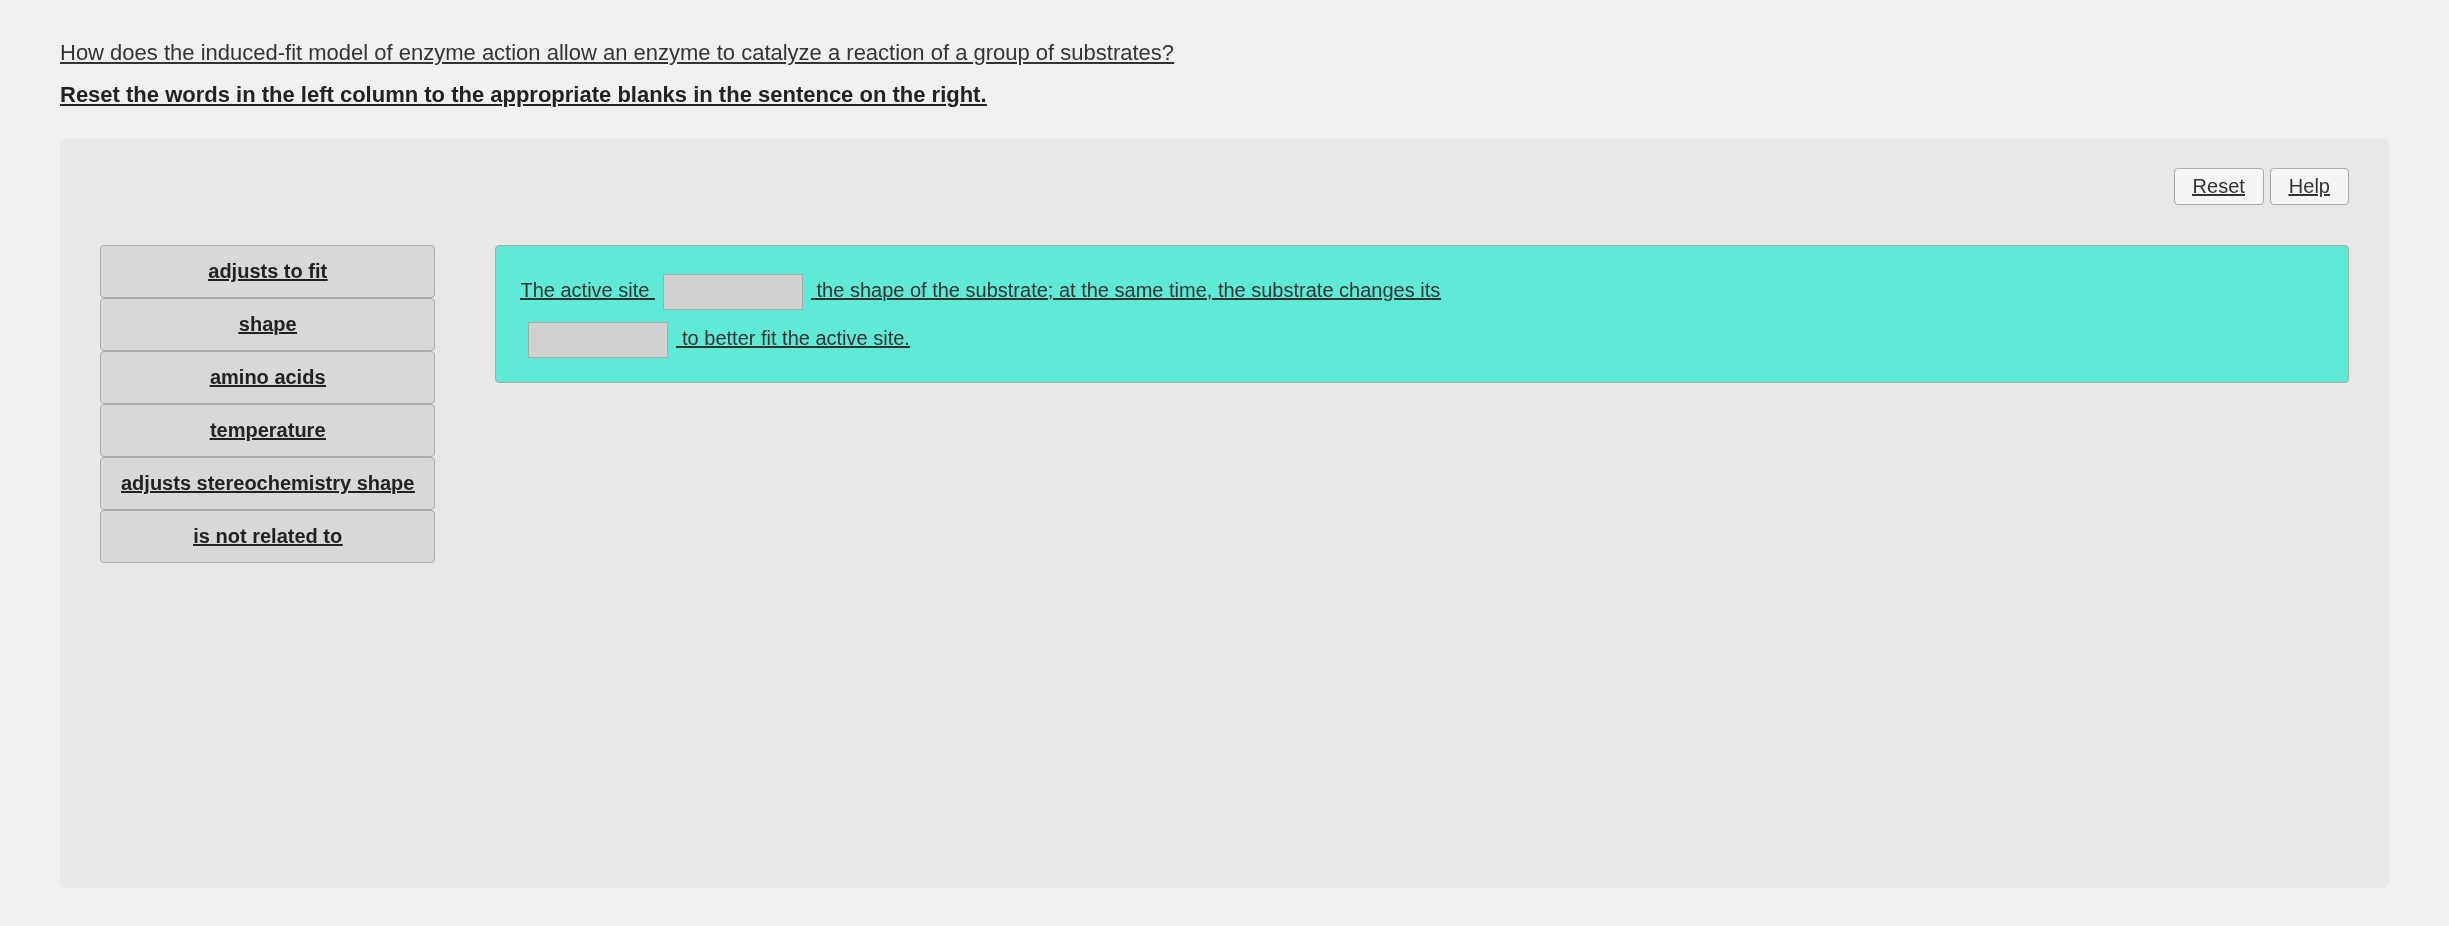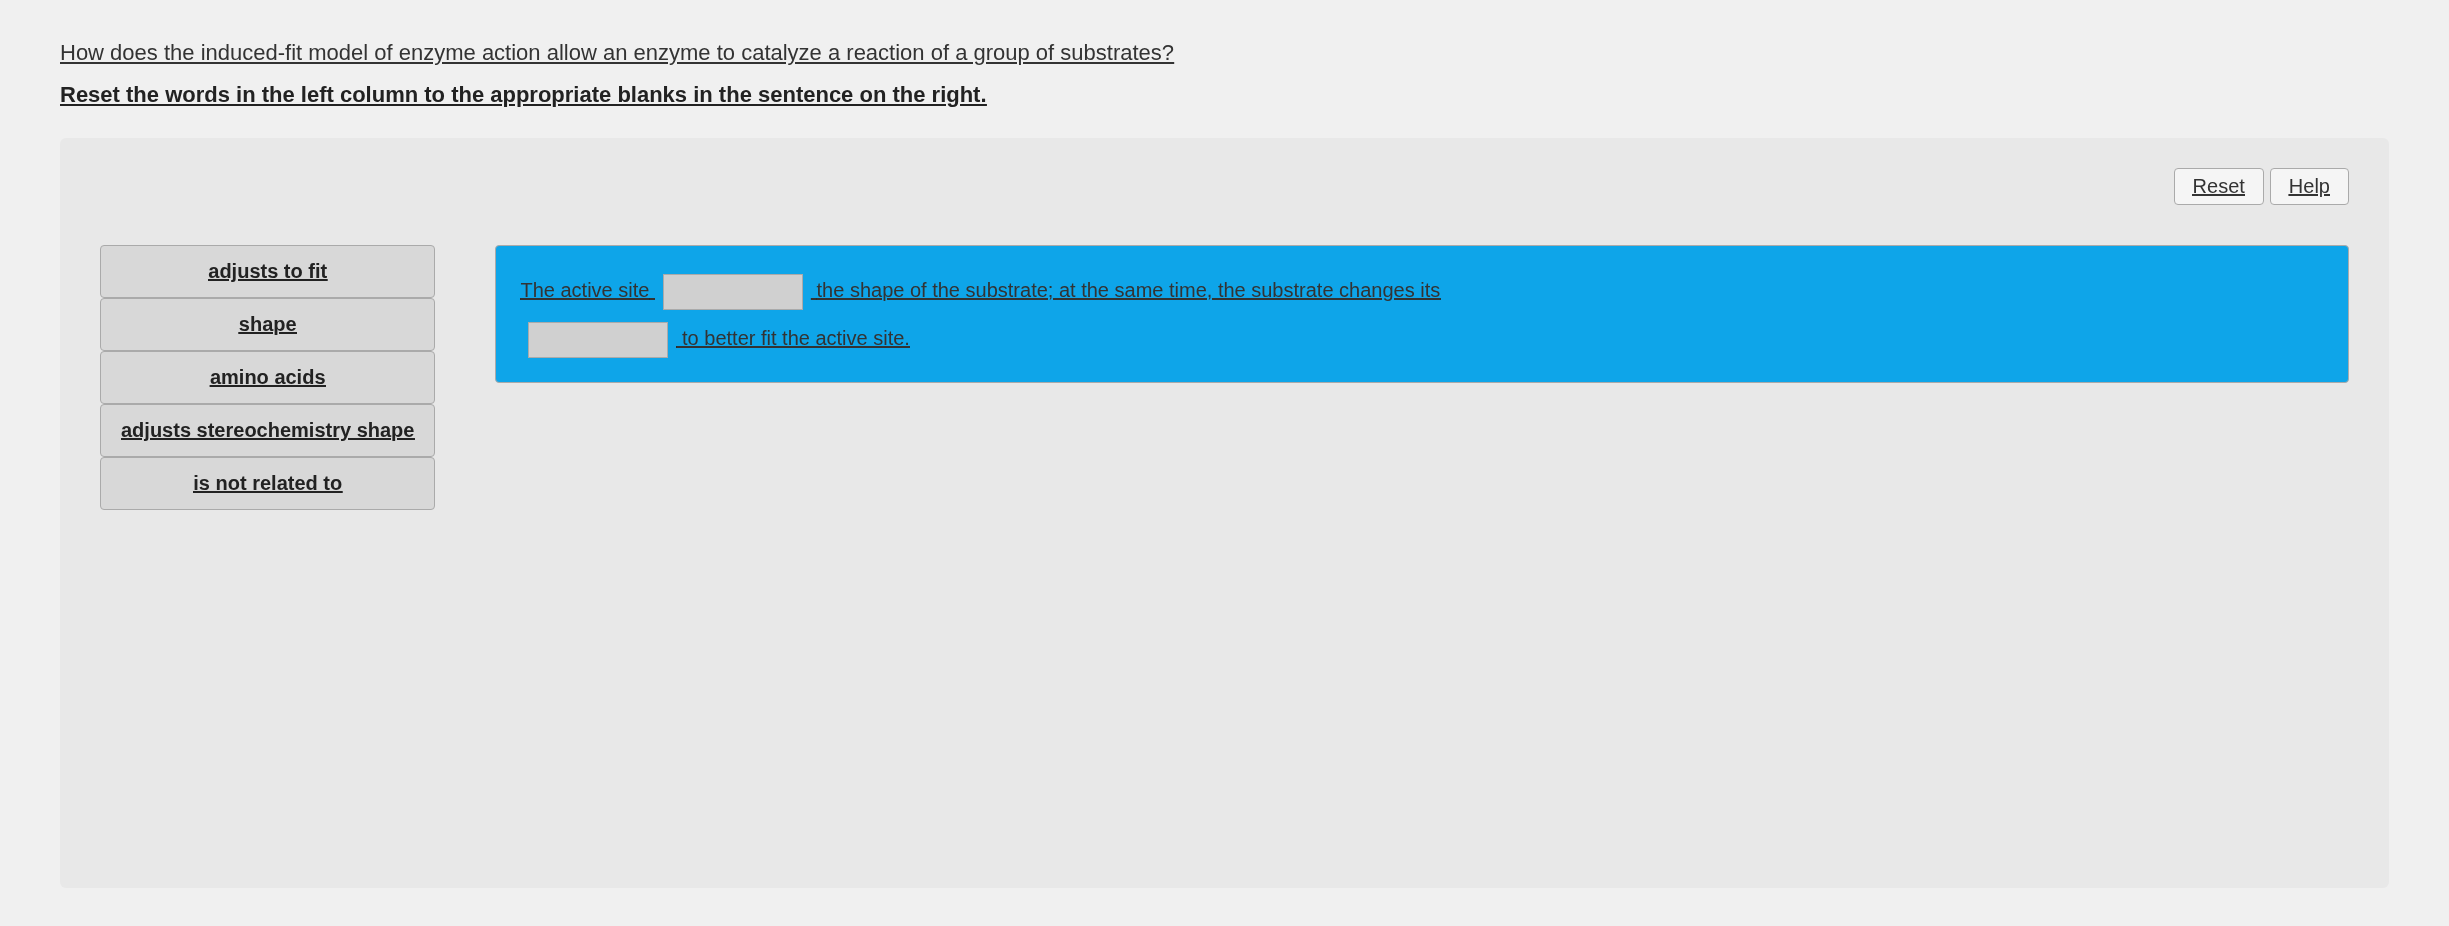--- a/index.html
+++ b/index.html
@@ -82,21 +82,21 @@
       min-width: 300px;
     }
 
     .right-column {
       flex: 1;
     }
 
     .sentence-box {
       border: 1.5px solid #aaa;
       border-radius: 4px;
-      background-color: #0ea5e9;
+      background-color: #5eead4;
       padding: 20px 24px;
       font-size: 20px;
       line-height: 2.4;
       color: #333;
     }
 
     .blank-box {
       display: inline-block;
       width: 140px;
       height: 36px;
@@ -116,20 +116,21 @@
   <div class="top-buttons">
     <button class="action-btn">Reset</button>
     <button class="action-btn">Help</button>
   </div>
 
   <div class="content-area">
     <div class="left-column">
       <div class="word-item">adjusts to fit</div>
       <div class="word-item">shape</div>
       <div class="word-item">amino acids</div>
+      <div class="word-item">temperature</div>
       <div class="word-item">adjusts stereochemistry shape</div>
       <div class="word-item">is not related to</div>
     </div>
 
     <div class="right-column">
       <div class="sentence-box">
         <span>The active site</span>
         <span class="blank-box"></span>
         <span>the shape of the substrate; at the same time, the substrate changes its</span>
         <br>

